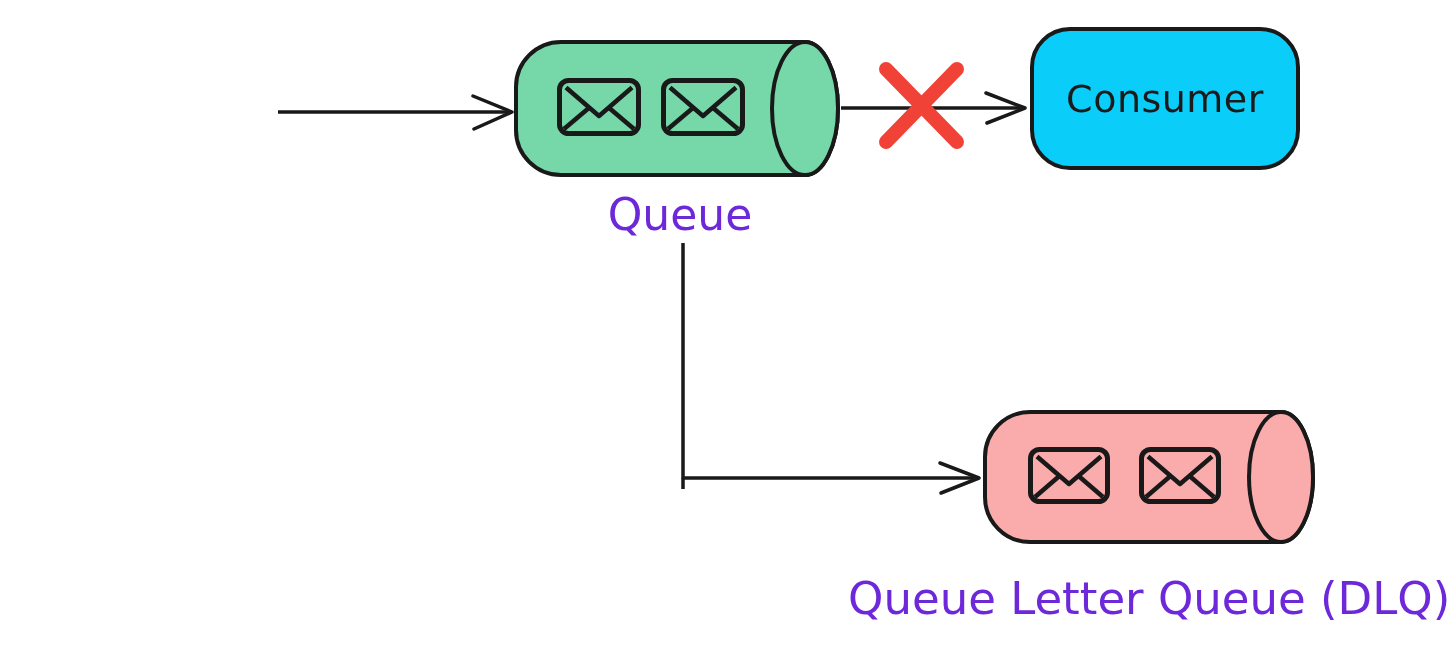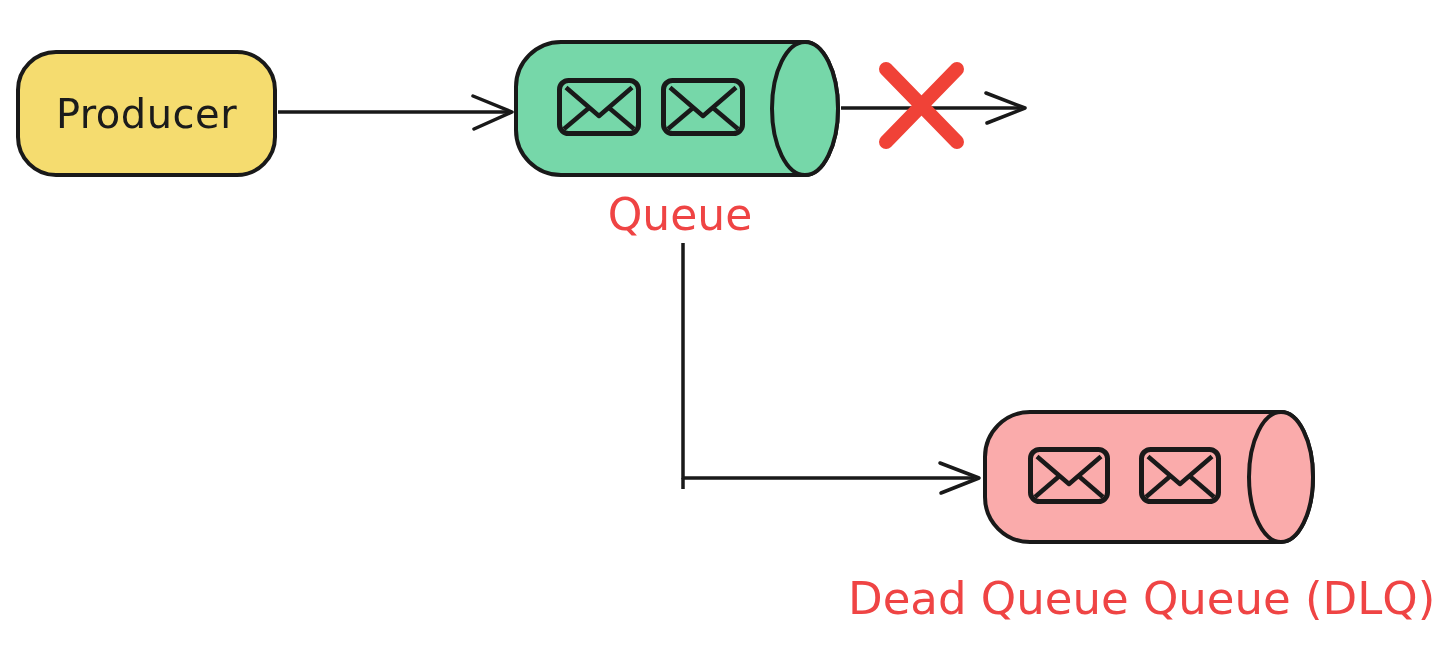--- a/index.html
+++ b/index.html
@@ -42,21 +42,21 @@
     height: 127px;
   }
   .consumer-box {
     left: 1030px;
     top: 27px;
     width: 270px;
     height: 143px;
   }
   .float-label {
     position: absolute;
-    color: #ef4444;
+    color: #6d28d9;
     text-align: center;
     white-space: nowrap;
   }
   .queue-label {
     left: 540px;
     top: 189px;
     width: 280px;
     font-size: 44px;
   }
   .edge-label {
@@ -132,25 +132,25 @@
       </g>
       <g transform="translate(1139,447)">
         <rect x="2.5" y="2.5" width="77" height="52" rx="9" class="stroke-line" stroke-width="5"></rect>
         <polyline class="stroke-line" points="9,9.5 41,37 73,9.5" stroke-width="4.5" stroke-linejoin="round"></polyline>
         <line class="stroke-line" x1="7" y1="50" x2="32" y2="28.5" stroke-width="4.5"></line>
         <line class="stroke-line" x1="75" y1="50" x2="50" y2="28.5" stroke-width="4.5"></line>
       </g>
     </g>
   </svg>
 
-  <div class="node-box producer-box" style="background-color: rgb(245, 220, 111);">
-    <span class="node-label" style="font-size:40px">Producer</span>
+
+  <div class="node-box consumer-box" style="background-color: rgb(11, 205, 249);">
+    <span class="node-label">Consumer</span>
   </div>
-
 
   <div class="float-label queue-label">Queue</div>
 
   <div class="float-label edge-label">
   </div>
 
-  <div class="float-label dlq-label">Dead Queue Queue (DLQ)</div>
+  <div class="float-label dlq-label">Queue Letter Queue (DLQ)</div>
 
 </div>
 
 </body></html>

